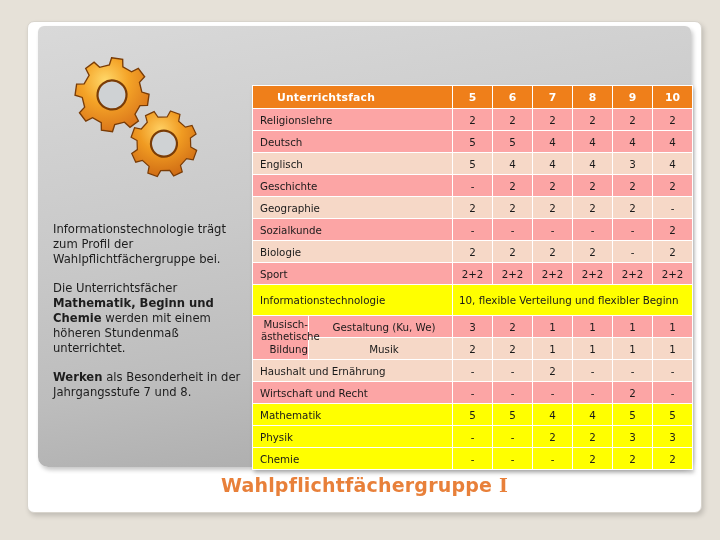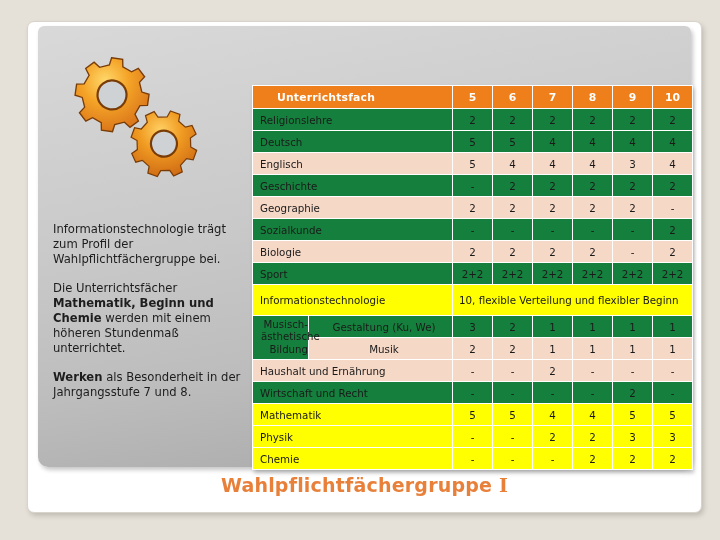--- a/index.html
+++ b/index.html
@@ -47,21 +47,21 @@
   }
   table{border-collapse:collapse;width:440px;table-layout:fixed;font-size:10.3px;color:#1a1a1a;}
   td,th{border:1px solid #ffffff;padding:0;height:21px;vertical-align:middle;}
   .sub{padding-left:7px;text-align:left;}
   .num{text-align:center;width:40px;}
   thead th{
     background:#ef7f1a;color:#ffffff;font-weight:bold;font-size:10.8px;
     height:22px;border:1px solid #ffffff;
   }
   thead th.sub{text-align:left;padding-left:24px;letter-spacing:.2px;}
-  .r-light td{background:#15803d;}
+  .r-light td{background:#fca5a5;}
   .r-dark  td{background:#f6d8c7;}
   .r-yellow td{background:#ffff00;}
   .itcell{padding:0 6px;line-height:13px;height:30px;}
   .grp{
     background:#fbeee8;text-align:right;padding-left:8px;width:56px;
     line-height:12.6px;font-size:10.2px;
   }
   .subnarrow{padding-left:7px;text-align:center;}
   
   #footer{

